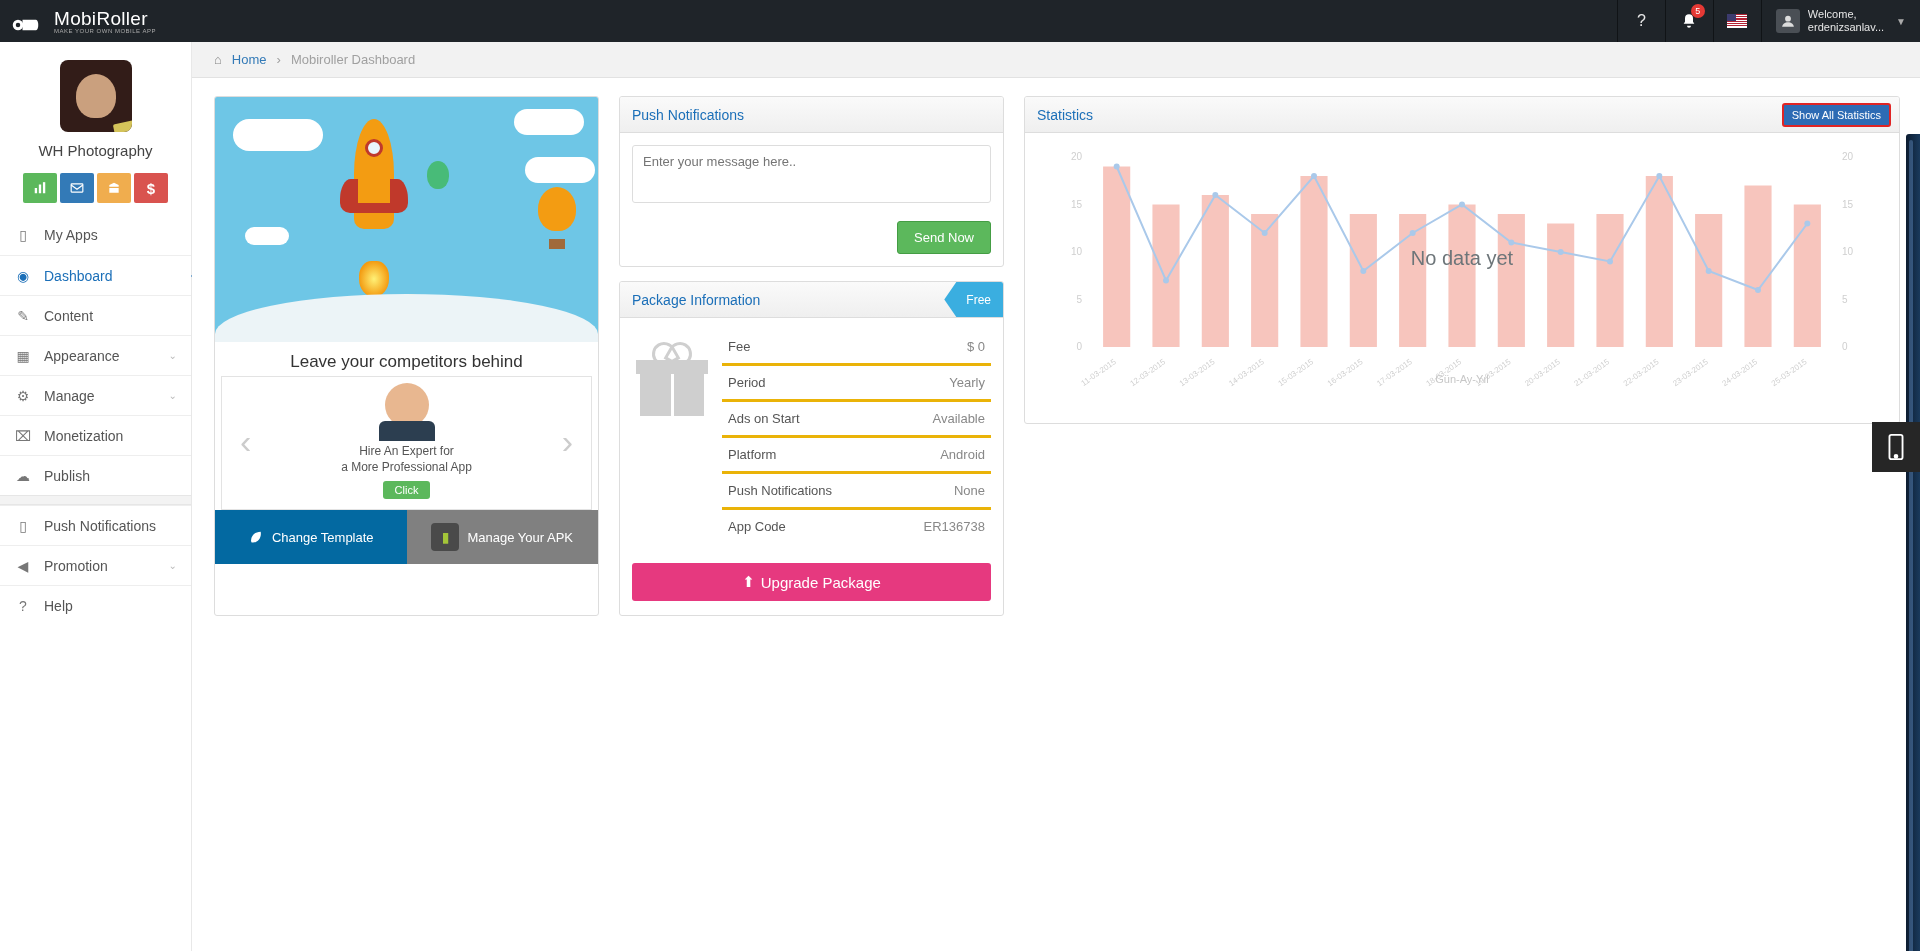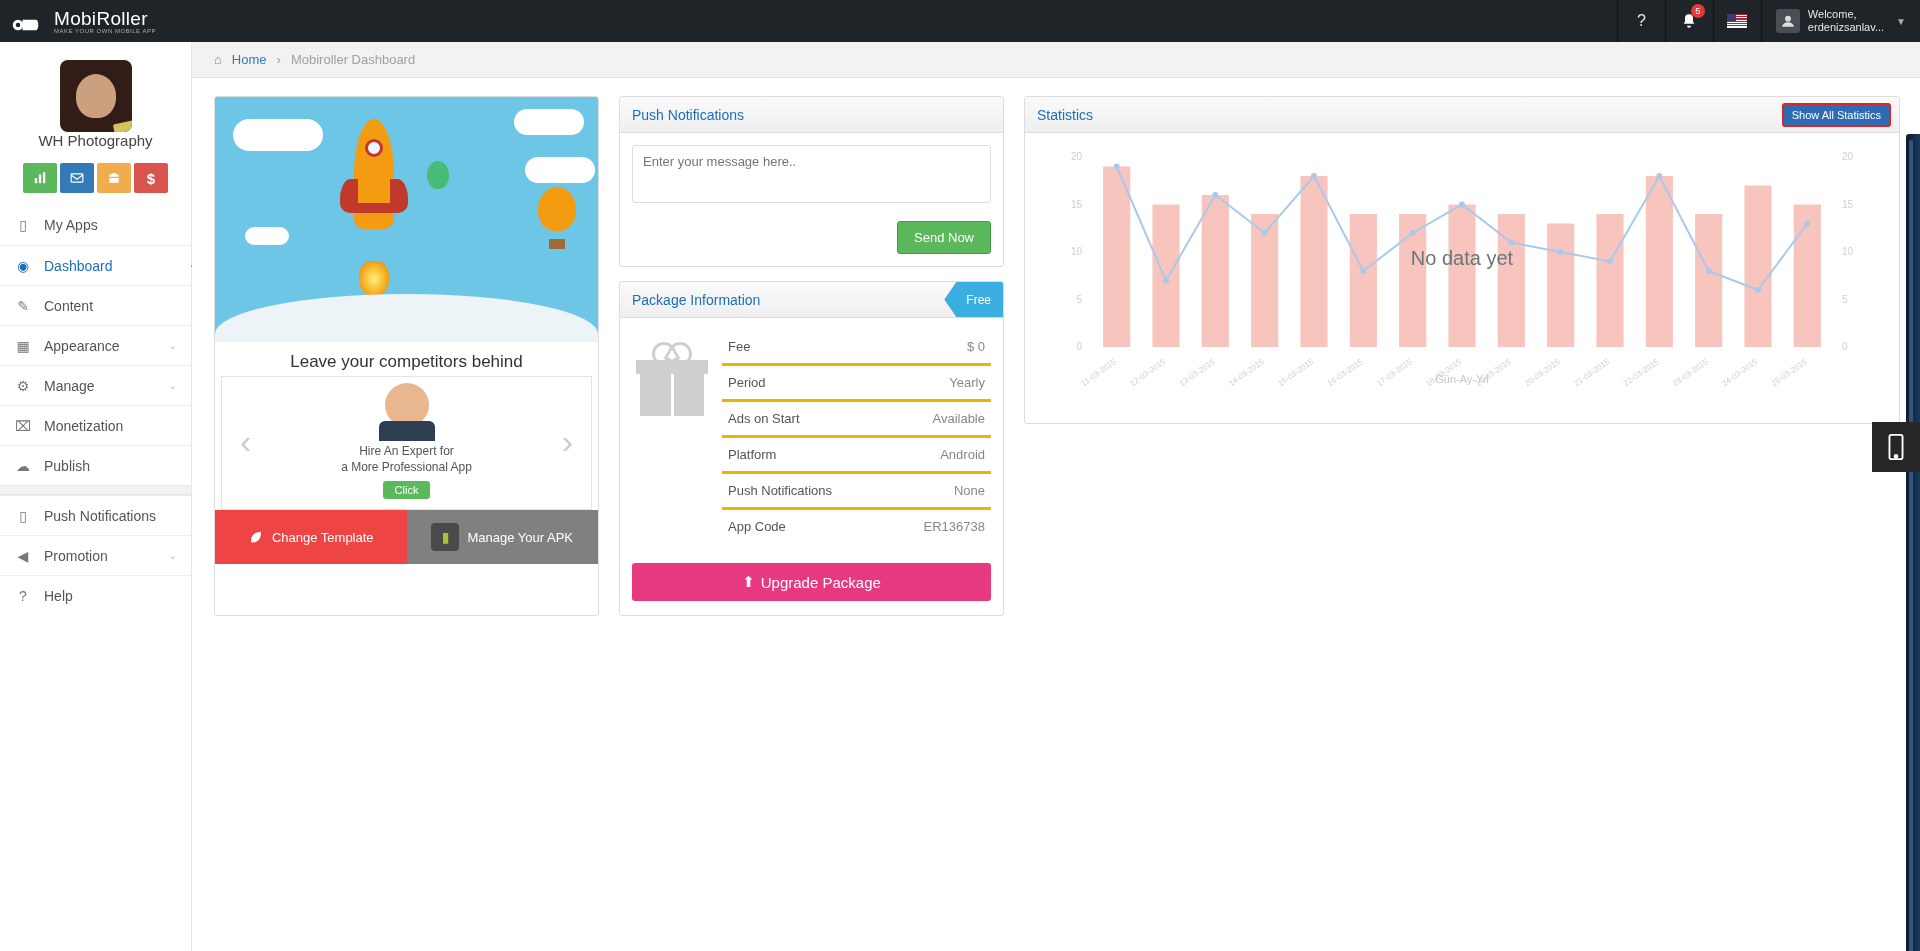--- a/index.html
+++ b/index.html
@@ -22,21 +22,21 @@
 
 .breadcrumb{height:36px;background:#f2f2f2;border-bottom:1px solid #e2e2e2;display:flex;align-items:center;padding-left:216px;font-size:13px;color:#a0a0a0;gap:10px}
 .breadcrumb a{color:#337ab7;text-decoration:none}
 .breadcrumb .home-ico{color:#888}
 
 .page{position:absolute;top:42px;left:0;right:0;bottom:0;display:flex}
 .sidebar{width:192px;background:#fff;display:flex;flex-direction:column;align-items:center;padding-top:18px;border-right:1px solid #e8e8e8}
 .avatar-large{width:72px;height:72px;border-radius:8px;background:#321c18;position:relative;overflow:hidden;display:flex;align-items:center;justify-content:center}
 .avatar-large::after{content:"";position:absolute;bottom:-4px;right:-6px;width:24px;height:14px;background:#d4c35a;transform:rotate(-12deg);border-radius:2px}
 .face{width:40px;height:44px;background:#caa07e;border-radius:50% 50% 45% 45%;position:relative}
-.app-name{font-size:15px;color:#444}
+.app-name{margin-top:10px;font-size:15px;color:#444}
 .quick-row{display:flex;gap:3px;margin-top:14px;margin-bottom:6px}
 .qbtn{width:34px;height:30px;display:flex;align-items:center;justify-content:center;color:#fff;font-size:15px;border-radius:2px;cursor:pointer}
 .qbtn.green{background:#5cb85c}.qbtn.blue{background:#337ab7}.qbtn.orange{background:#f0ad4e}.qbtn.red{background:#d9534f}
 .nav{width:100%;margin-top:6px}
 .nav-item{display:flex;align-items:center;height:40px;padding:0 14px;font-size:14px;color:#555;cursor:pointer;gap:12px;position:relative;border-top:1px solid #eee}
 .nav-item:first-child{border-top:none}
 .nav-item .ico{width:18px;text-align:center;color:#777;font-size:14px}
 .nav-item .chev{margin-left:auto;color:#bbb;font-size:10px}
 .nav-item.active{color:#1b6fb8}
 .nav-item.active .ico{color:#1b6fb8}
@@ -71,21 +71,21 @@
 .promo-mid{background:#fff;padding:10px 0 4px;text-align:center;font-size:17px;color:#333}
 .carousel{background:#fff;padding:6px 14px 10px;display:flex;align-items:center;gap:10px;justify-content:center;position:relative;border:1px solid #e3e3e3;margin:0 6px}
 .car-arrow{color:#ccc;font-size:34px;cursor:pointer;padding:0 4px}
 .car-body{flex:1;text-align:center}
 .avatar-expert{width:44px;height:44px;border-radius:50%;background:#e8b790;margin:0 auto;position:relative}
 .avatar-expert::after{content:"";position:absolute;bottom:-14px;left:-6px;right:-6px;height:20px;background:#2c3e50;border-radius:6px 6px 0 0}
 .car-text{font-size:12px;color:#555;margin-top:16px;line-height:16px}
 .click-btn{display:inline-block;margin-top:6px;background:#5cb85c;color:#fff;font-size:11px;padding:3px 12px;border-radius:3px;cursor:pointer}
 .promo-foot{display:flex;background:#808080}
 .foot-btn{flex:1;height:54px;display:flex;align-items:center;justify-content:center;gap:8px;color:#fff;font-size:13px;cursor:pointer}
-.foot-btn.green{background:#ef4444}
+.foot-btn.green{background:#0369a1}
 .foot-btn.gray{background:#808080}
 .android-ico{width:28px;height:28px;background:#4a4a4a;border-radius:4px;display:flex;align-items:center;justify-content:center;color:#a4c639;font-size:14px}
 
 .midcol{width:385px;display:flex;flex-direction:column;gap:14px}
 .panel{border:1px solid #ddd;border-radius:3px;overflow:hidden;background:#fff}
 .panel-head{height:36px;background:linear-gradient(#fafafa,#efefef);border-bottom:1px solid #ddd;display:flex;align-items:center;padding:0 12px;font-size:14px;color:#1b6fb8;position:relative}
 .free-ribbon{position:absolute;right:0;top:0;bottom:0;display:flex;align-items:center;background:#3aaee0;color:#fff;font-size:12px;padding:0 12px 0 22px;clip-path:polygon(12px 0,100% 0,100% 100%,12px 100%,0 50%)}
 .push-body{padding:12px}
 .msg-box{width:100%;height:58px;border:1px solid #ddd;border-radius:3px;padding:8px 10px;font-size:13px;color:#888;resize:none;font-family:inherit}
 .send-row{text-align:right;margin-top:14px}

